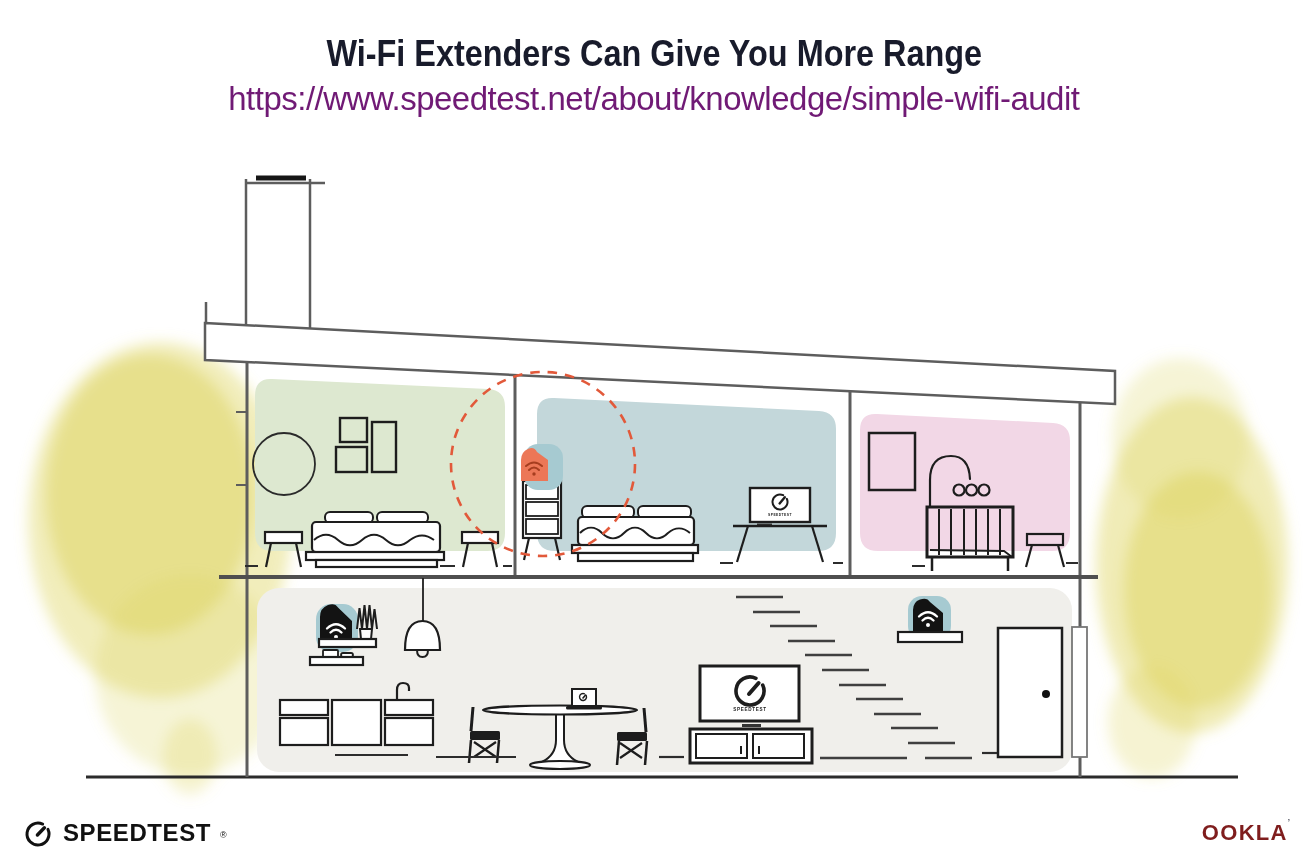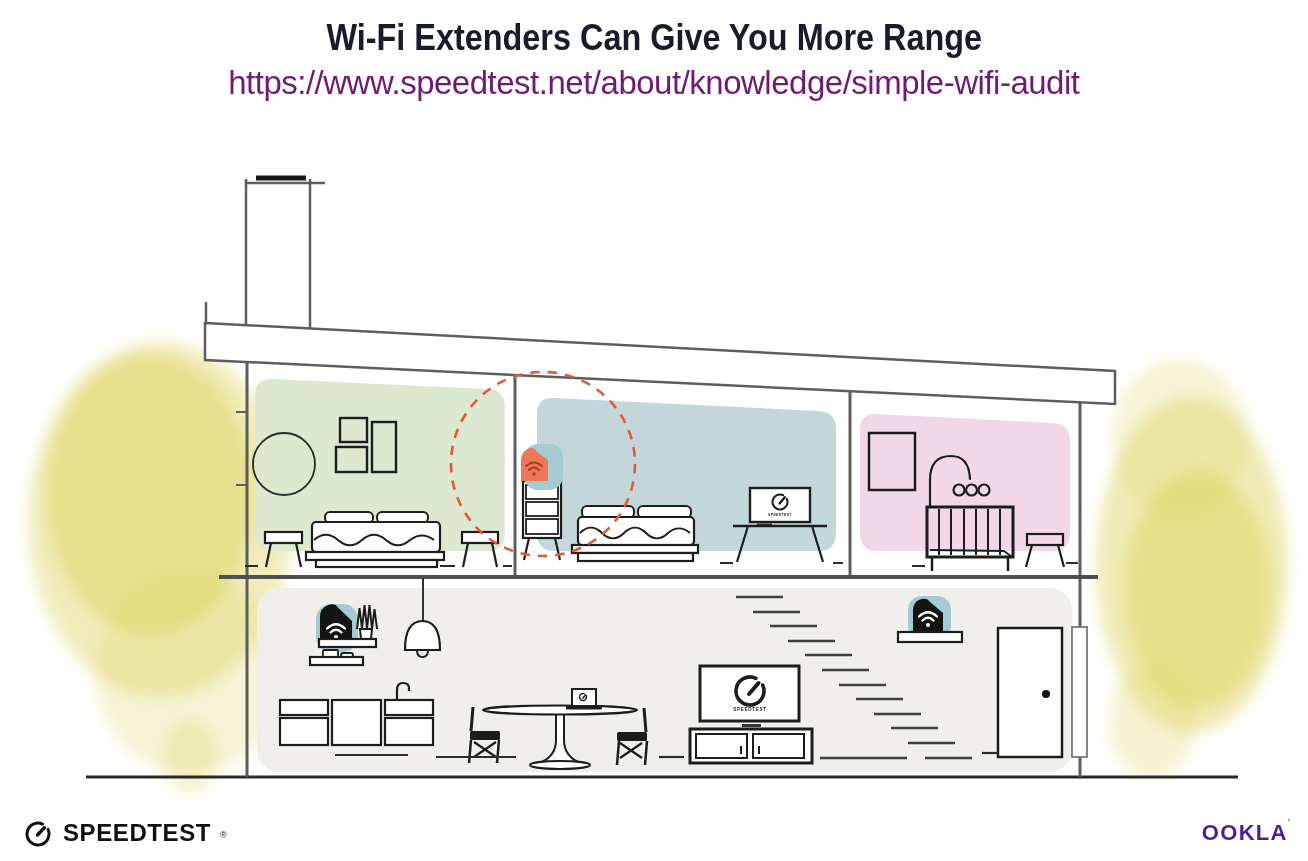--- a/index.html
+++ b/index.html
@@ -8,29 +8,29 @@
     --floor-gray:#f0efeb; --teal-blob:#a6cad1; --extender-orange:#ec7757;
     --wifi-orange-deep:#a63d1f; --device-black:#131313; --range-dash-red:#e2593a;
     --foliage-yellow:#ddd45e;
   }
   *{margin:0;padding:0;box-sizing:border-box}
   html,body{width:1308px;height:861px;background:#fff;overflow:hidden;
     font-family:"Liberation Sans",sans-serif;color:var(--ink)}
   .page{position:relative;width:1308px;height:861px;background:#fff}
   .scene{position:absolute;inset:0;z-index:0}
   .header{position:absolute;top:18px;left:0;width:100%;text-align:center;z-index:2}
-  .title{font-size:36px;font-weight:700;line-height:1.12;letter-spacing:0;}
+  .title{font-size:36px;font-weight:700;line-height:1.12;letter-spacing:0;margin-top:16px;}
   .title-inner{display:inline-block;transform:scaleX(.9)}
   .url{font-size:34px;font-weight:400;margin-top:5px;line-height:1.15;color:#701a75}
   .url-inner{display:inline-block;transform:scaleX(.97);letter-spacing:-.5px}
   .footer-left{position:absolute;left:22px;top:816px;display:flex;align-items:center;gap:9px;z-index:2}
   .st-word{font-size:24px;font-weight:700;letter-spacing:.6px;color:#111}
   .st-reg{font-size:9px;vertical-align:top;position:relative;top:2px;color:#111}
   .footer-right{position:absolute;right:18px;top:820px;z-index:2}
-  .ookla-word{font-size:22px;font-weight:600;letter-spacing:1.3px;color:#4c1d95}
+  .ookla-word{font-size:22px;font-weight:600;letter-spacing:1.3px;color:#7f1d1d}
   .ookla-mark{font-size:10px;vertical-align:top;position:relative;top:-2px}
   
   .sln{stroke:var(--line-gray);fill:none}
   .sfu{stroke:var(--furniture);fill:none}
   .fwh{fill:#fff}
   .rg{fill:var(--room-green)} .rb{fill:var(--room-blue)} .rp{fill:var(--room-pink)}
   .fg{fill:var(--floor-gray)} .tb{fill:var(--teal-blob)}
   .org{fill:var(--extender-orange)} .blk{fill:var(--device-black)}
   .wifiw{stroke:#fff;fill:none;stroke-linecap:round}
   .wifir{stroke:var(--wifi-orange-deep);fill:none;stroke-linecap:round}

